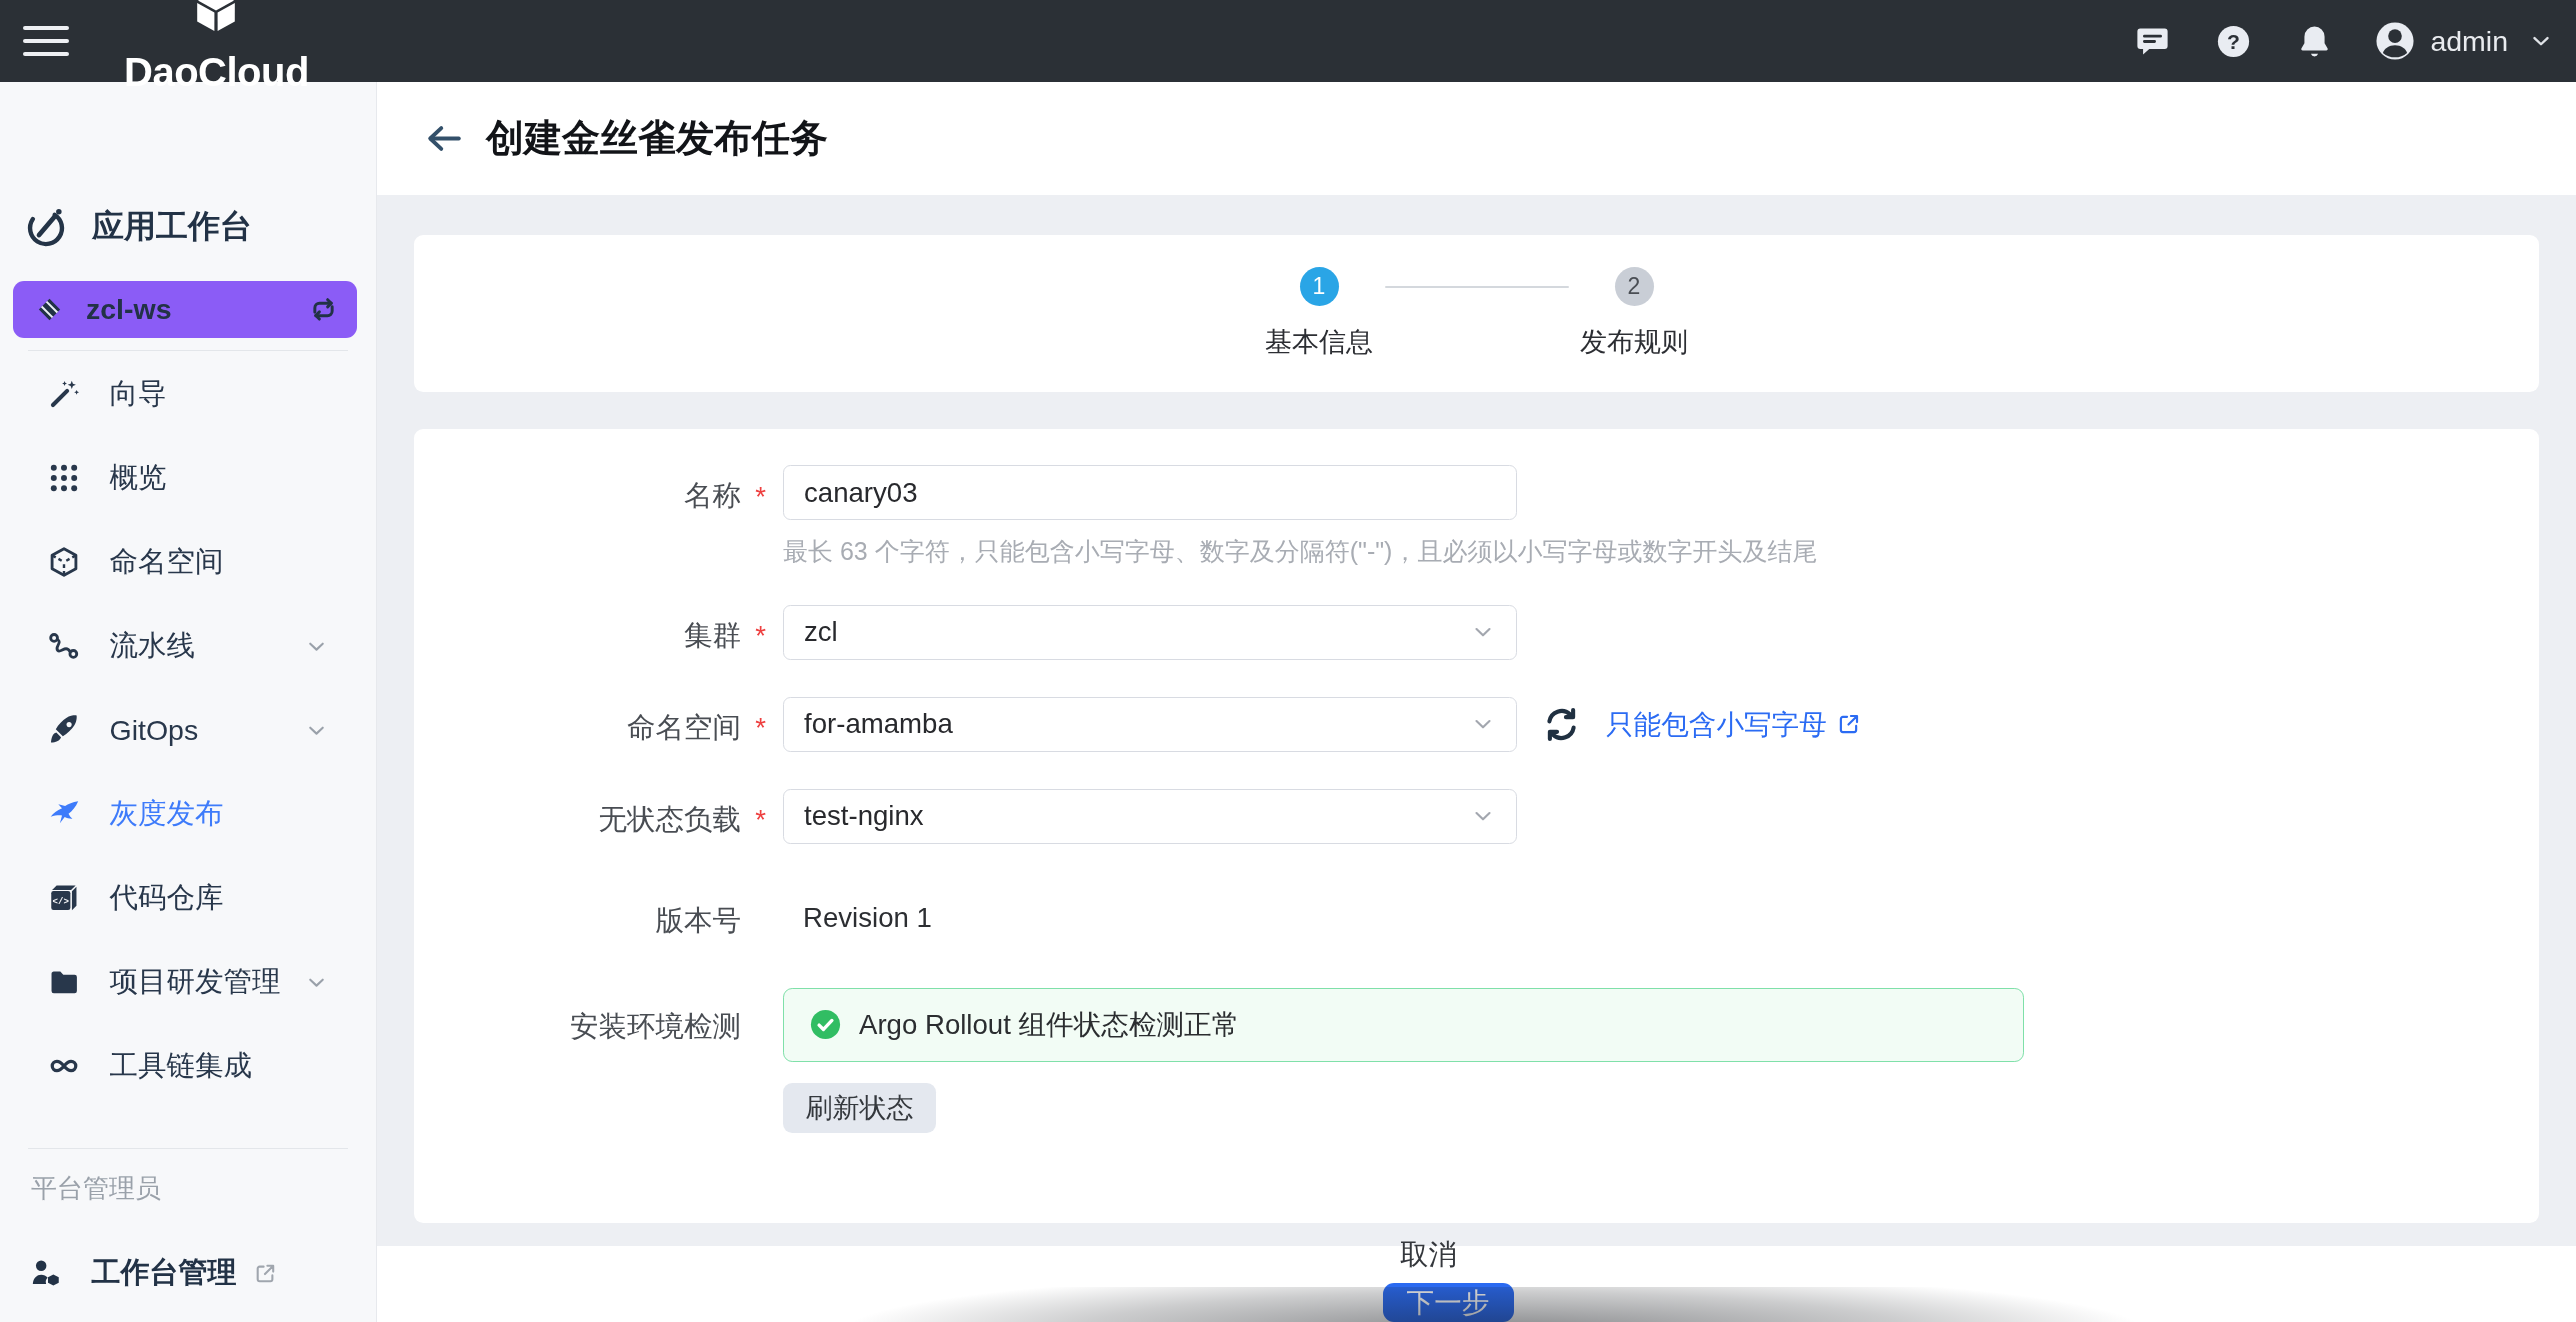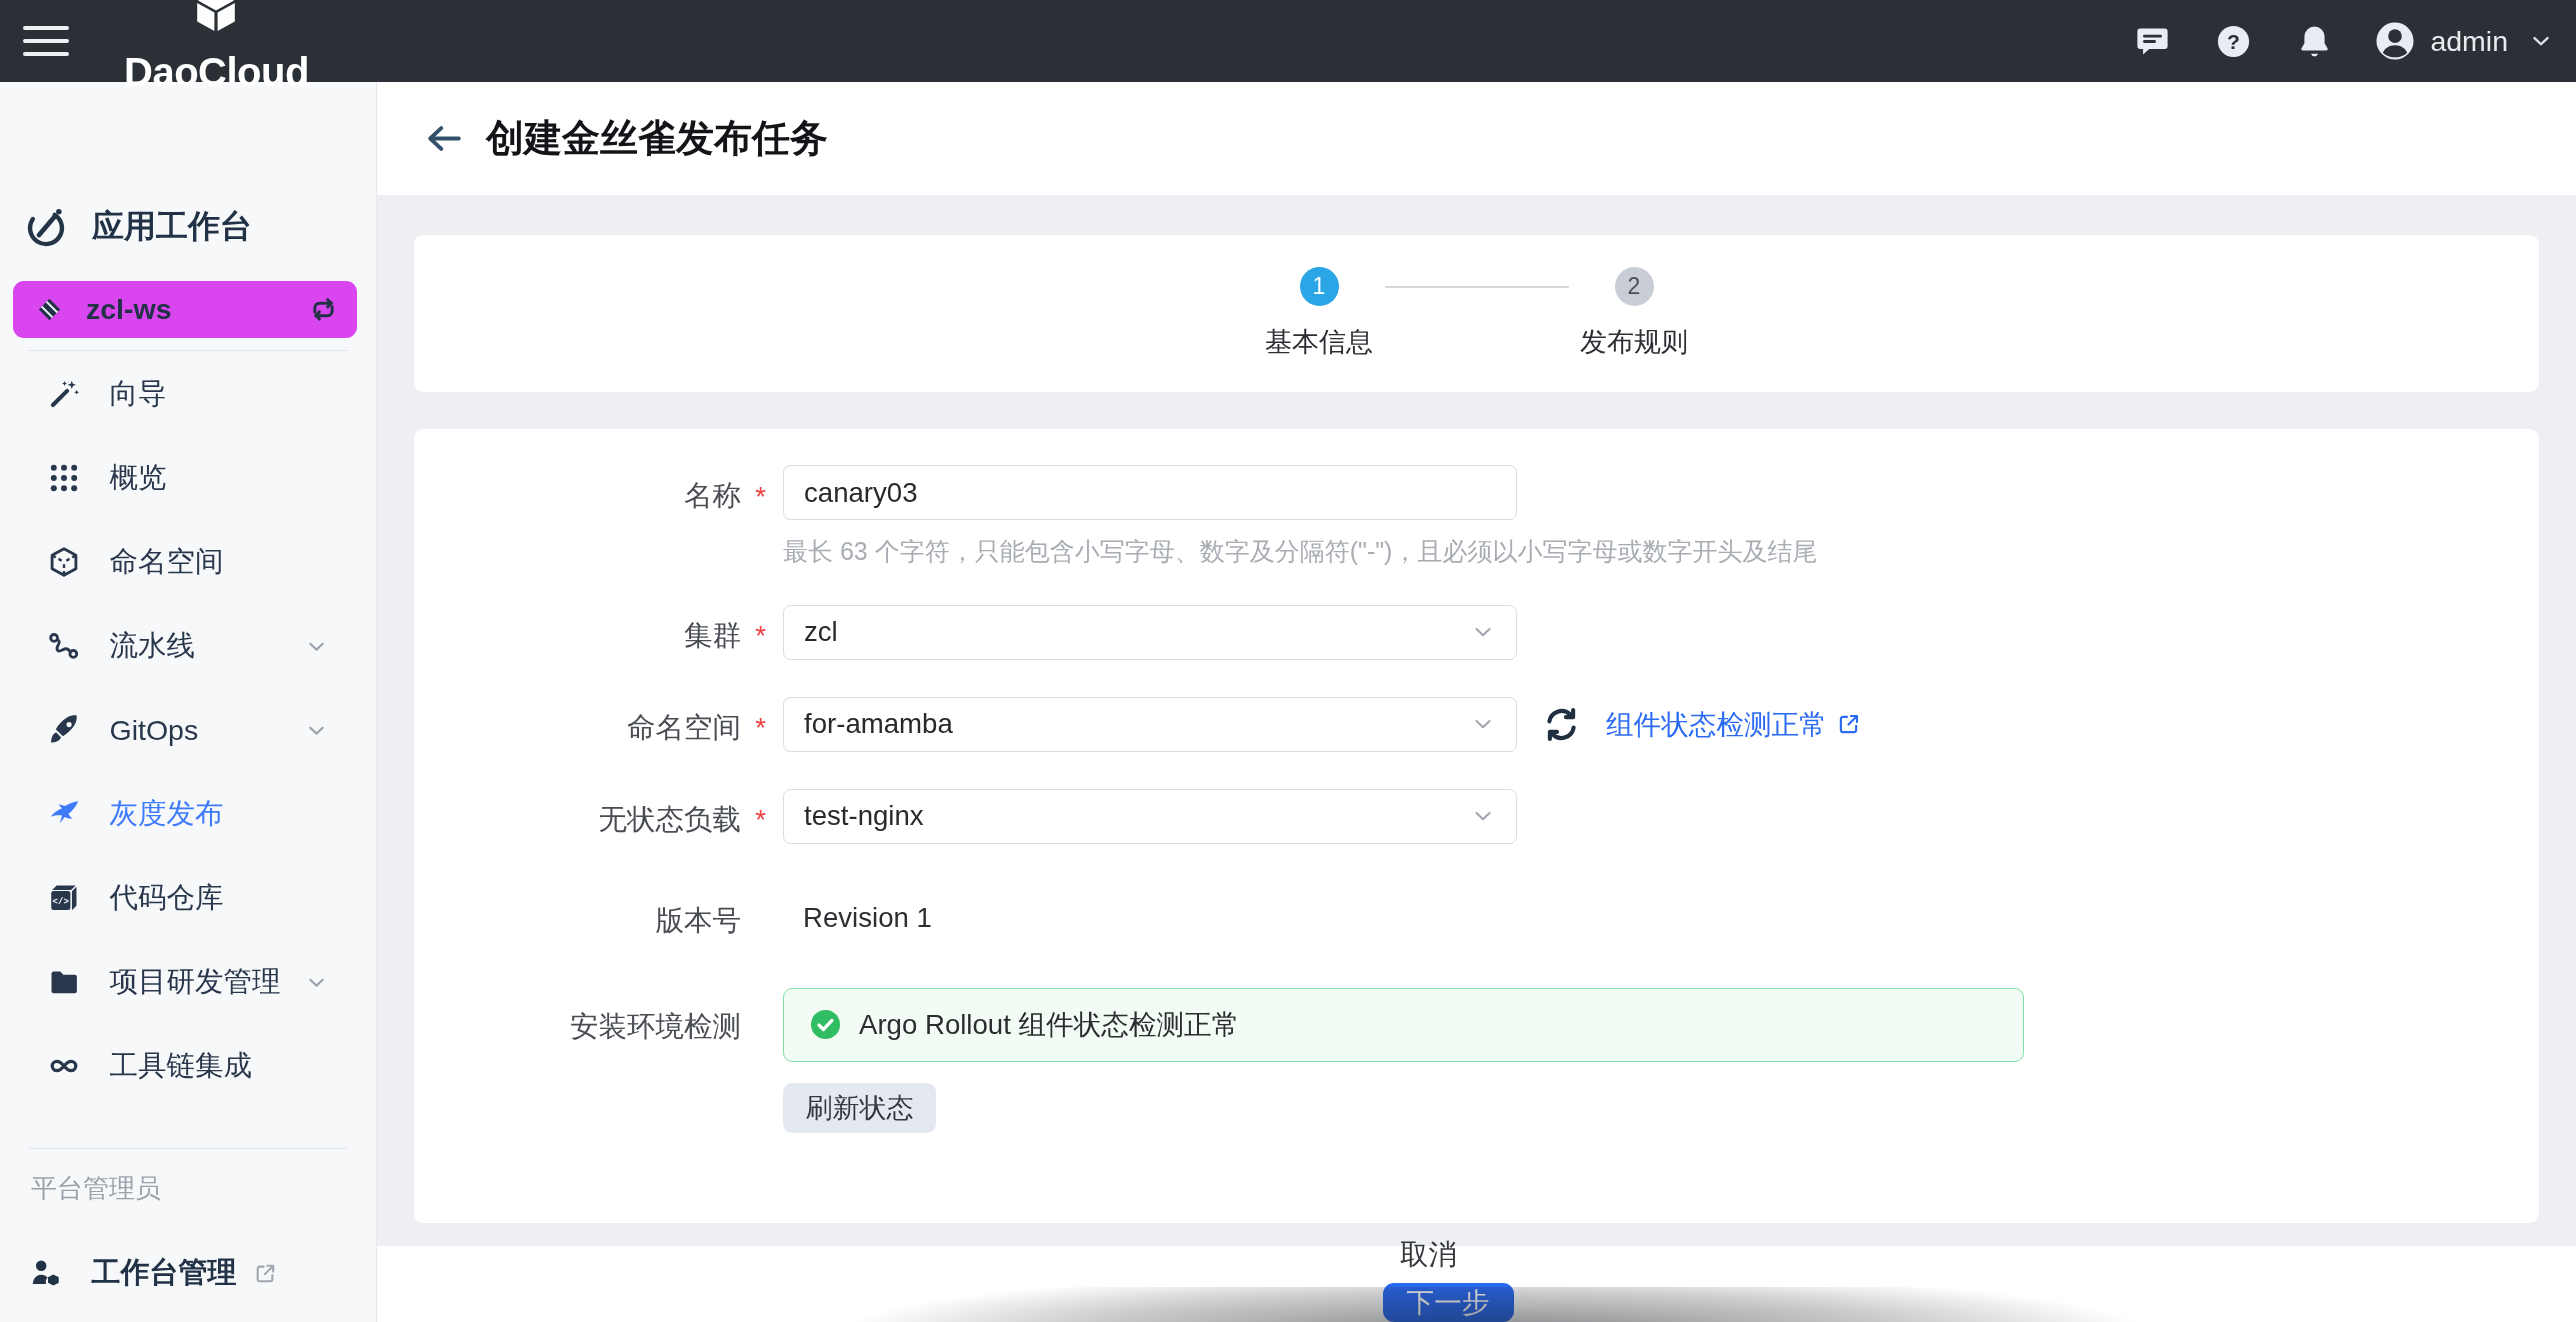--- a/index.html
+++ b/index.html
@@ -24,21 +24,21 @@
   .user-menu { display:flex; align-items:center; margin-left:40px; cursor:pointer; }
   .user-name { margin-left:14.7px; font-size:28.5px; color:#e9ebef; }
   .user-chev { margin-left:20px; color:#dfe2e7; }
 
   
   .sidebar { position:absolute; top:82px; left:0; bottom:0; width:377px; background:#f7f8fa;
     border-right:0.9px solid #e7e9ed; z-index:5; }
   .app-entry { position:absolute; top:123px; left:24px; display:flex; align-items:center; gap:24px;
     color:#223246; cursor:pointer; }
   .app-entry .lbl { font-size:32px; font-weight:600; }
-  .ws-pill { position:absolute; top:199px; left:13px; width:344px; height:57px; background:#d946ef;
+  .ws-pill { position:absolute; top:199px; left:13px; width:344px; height:57px; background:#8b5cf6;
     border-radius:11px; display:flex; align-items:center; cursor:pointer; color:#223246; }
   .ws-pill .ws-icon { margin-left:22px; }
   .ws-pill .lbl { margin-left:22px; font-size:28.5px; font-weight:600; }
   .ws-swap { margin-left:auto; margin-right:18.4px; background:none; border:none; padding:0;
     cursor:pointer; color:#223246; }
   .sb-divider { position:absolute; left:27.6px; right:27.6px; height:0.9px; background:#e3e6ea; }
   .side-nav { position:absolute; top:270px; left:0; right:0; }
   .side-item { height:84px; display:flex; align-items:center; padding:0 47px; cursor:pointer;
     color:#28374b; }
   .side-item .icon { width:34px; height:34px; flex:none; }
@@ -388,21 +388,21 @@
       <div class="ns-extra">
         <button class="refresh-icon-btn">
           <svg width="41" height="41" viewBox="0 0 24 24" fill="none" stroke="currentColor" stroke-width="2.4" stroke-linecap="round" stroke-linejoin="round">
             <path d="M4.9 10.2A7.3 7.3 0 0 1 17 6l1.6 1.5"></path>
             <path d="M18.8 3.5v4.2h-4.2"></path>
             <path d="M19.1 13.8A7.3 7.3 0 0 1 7 18l-1.6-1.5"></path>
             <path d="M5.2 20.5v-4.2h4.2"></path>
           </svg>
         </button>
         <button class="ns-link">
-          <span>组件状态检测正常</span>
+          <span>只能包含小写字母</span>
           <span>
             <svg width="26" height="26" viewBox="0 0 24 24" fill="none" stroke="currentColor" stroke-width="2" stroke-linecap="round" stroke-linejoin="round">
               <path d="M10.2 5.4H6.4A1.9 1.9 0 0 0 4.5 7.3v10.3c0 1 .9 1.9 1.9 1.9h10.3a1.9 1.9 0 0 0 1.9-1.9v-3.8"></path>
               <path d="M13.8 4.6h5.6v5.6M19 5l-7.5 7.5"></path>
             </svg>
           </span>
         </button>
       </div>
     </div>
 

